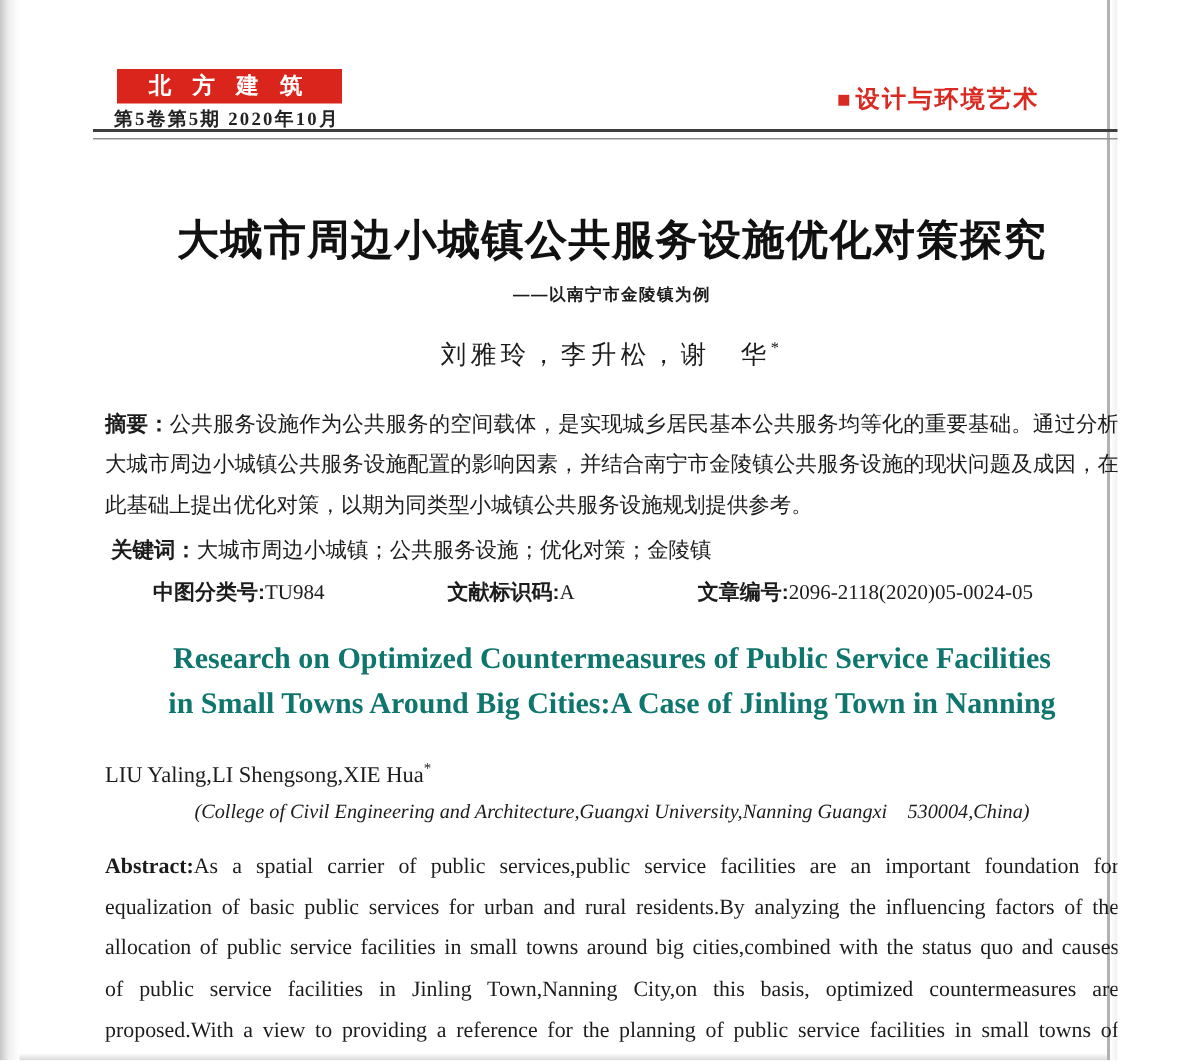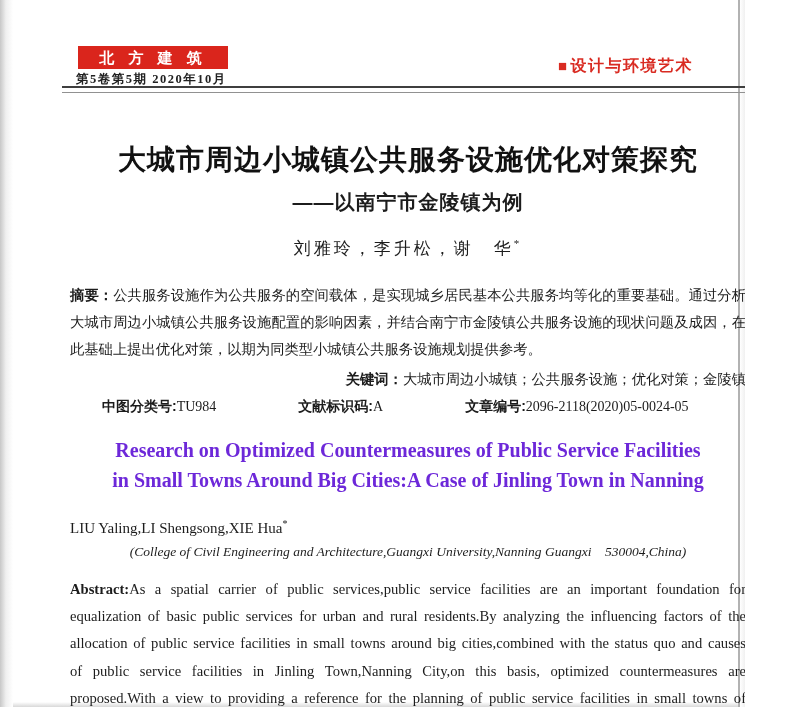--- a/index.html
+++ b/index.html
@@ -39,40 +39,40 @@
   }
 
   
   .content { position:absolute; left:70px; top:142px; width:676px; }
   .title-cn {
     margin:0; font-family:"Liberation Sans", sans-serif; font-weight:bold;
     font-size:28px; line-height:36px; text-align:center; letter-spacing:1px; color:#111;
   }
   .subtitle-cn {
     margin-top:11px; font-family:"Liberation Sans", sans-serif; font-weight:bold;
-    font-size:20px; text-align:center; letter-spacing:1px;
+    font-size:11px; text-align:center; letter-spacing:1px;
   }
   .authors-cn { margin-top:21px; font-size:17px; text-align:center; letter-spacing:3px; }
   .authors-cn sup { font-size:11px; }
   .affiliation-cn {
     margin-top:8px; font-family:"Liberation Sans", sans-serif; font-weight:bold;
     font-size:14px; text-align:center; letter-spacing:0.5px;
   }
   .abstract-cn {
     margin:22px 0 0 0; font-size:14.3px; line-height:27px; text-align:justify;
   }
   .abstract-cn .lbl, .keywords-cn .lbl { font-family:"Liberation Sans", sans-serif; font-weight:bold; }
-  .keywords-cn { margin:3px 0 0 4px; font-size:14.3px; line-height:27px;text-align:right; }
+  .keywords-cn { margin:3px 0 0 4px; font-size:14.3px; line-height:27px; }
   .meta-line { margin:0; font-size:14px; line-height:27px; white-space:nowrap; }
   .meta-line .lbl { font-family:"Liberation Sans", sans-serif; font-weight:bold;padding-left:32px; }
   .meta-item + .meta-item { margin-left:50px; }
 
   .title-en {
     margin:15px 0 0 0; font-weight:bold; font-size:20px; line-height:30px;
-    text-align:center; color:#6d28d9;
+    text-align:center; color:#0f766e;
   }
   .authors-en { margin-top:23px; font-size:15px; text-align:left; }
   .authors-en sup { font-size:10px; }
   .affiliation-en { margin-top:6px; font-size:13.5px; font-style:italic; text-align:center; }
   .abstract-en {
     margin:15px 0 0 0; font-size:14.6px; line-height:27.2px; text-align:justify;
     word-spacing:1.5px;
   }
   .abstract-en .lbl, .keywords-en .lbl { font-weight:bold; font-style:normal; }
 </style>

